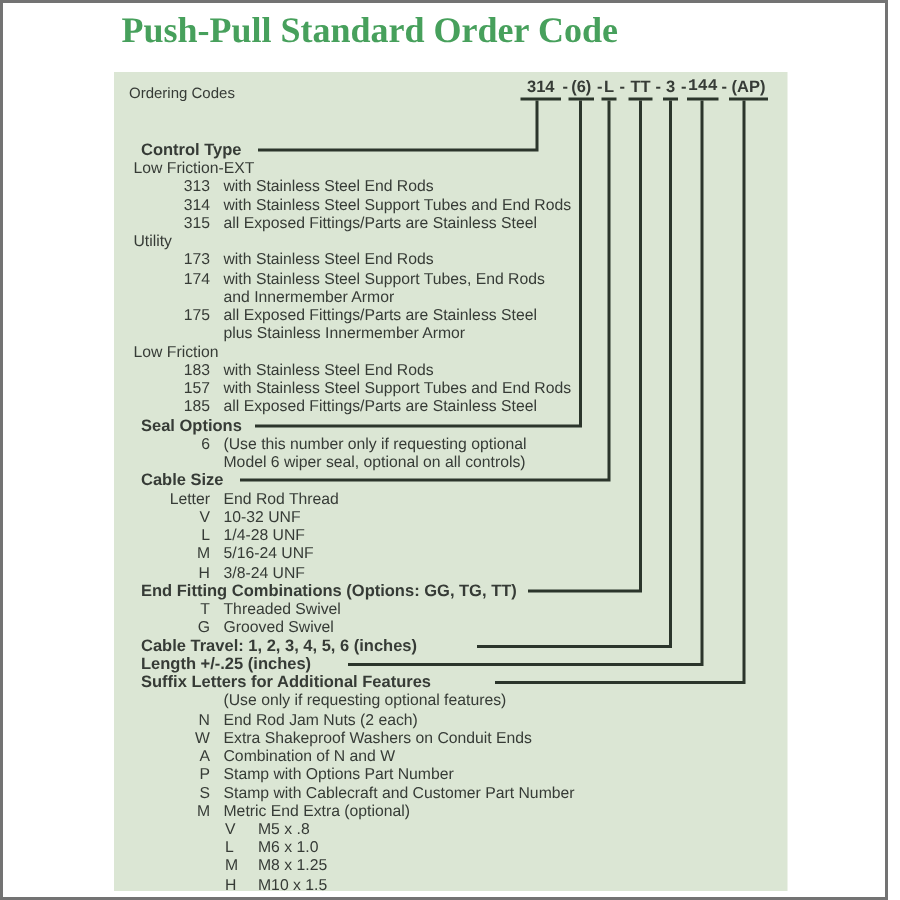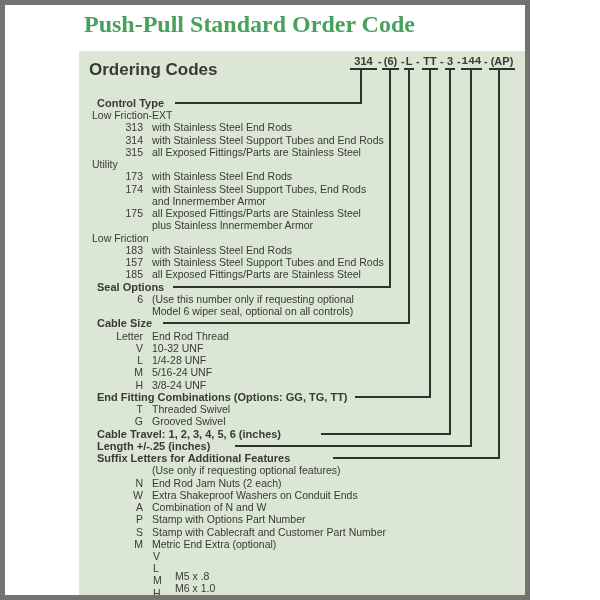--- a/index.html
+++ b/index.html
@@ -3,53 +3,53 @@
 <meta charset="utf-8">
 <style>
   :root{
     --panel-bg:#dbe6d4;
     --text:#363b36;
     --line:#2b352b;
     --title-green:#47a05c;
   }
   html,body{margin:0;padding:0;background:#ffffff;}
   #stage{
-    position:relative;width:530px;height:600px;background:#ffffff;
-    border:5px solid #737373;box-sizing:border-box;overflow:hidden;
+    position:relative;width:592px;height:600px;background:#ffffff;
+    border:2px solid #737373;box-sizing:border-box;overflow:hidden;
     font-family:"Liberation Sans",sans-serif;color:var(--text);
   }
   .title{
     position:absolute;left:79px;top:6px;
     font-family:"Liberation Serif",serif;font-weight:bold;
     font-size:24px;color:var(--title-green);white-space:nowrap;letter-spacing:0px;
   }
   .panel{
     position:absolute;left:74px;top:46px;width:449px;height:546px;
     background:var(--panel-bg);
   }
   .ordering-heading{
-    position:absolute;left:84px;top:55px;font-size:17px;font-weight:bold;white-space:nowrap;
+    position:absolute;left:84px;top:55px;font-size:10px;font-weight:normal;white-space:nowrap;
   }
   .tok{
     position:absolute;top:50px;height:13px;line-height:13px;
     font-size:11px;font-weight:bold;text-align:center;
     border-bottom:2px solid var(--line);white-space:nowrap;
   }
   .dash{
     position:absolute;top:50px;height:13px;line-height:13px;
     font-size:11px;font-weight:bold;
   }
   .row{position:absolute;left:0;top:0;width:600px;height:12px;font-size:10.5px;white-space:nowrap;}
   .row span{position:absolute;white-space:nowrap;}
   .h{left:92px;font-weight:bold;font-size:11px;}
   .g{left:87px;}
   .k{left:100px;width:38px;text-align:right;}
   .d{left:147px;}
   .mk{left:148px;}
-  .md{left:170px;margin-top:20px;}
+  .md{left:170px;}
   svg.connectors{position:absolute;left:0;top:0;pointer-events:none;}
 </style>
 </head>
 <body>
 
 <div id="stage">
 
   <div class="title">Push-Pull Standard Order Code</div>
 
   <div class="panel"></div>

